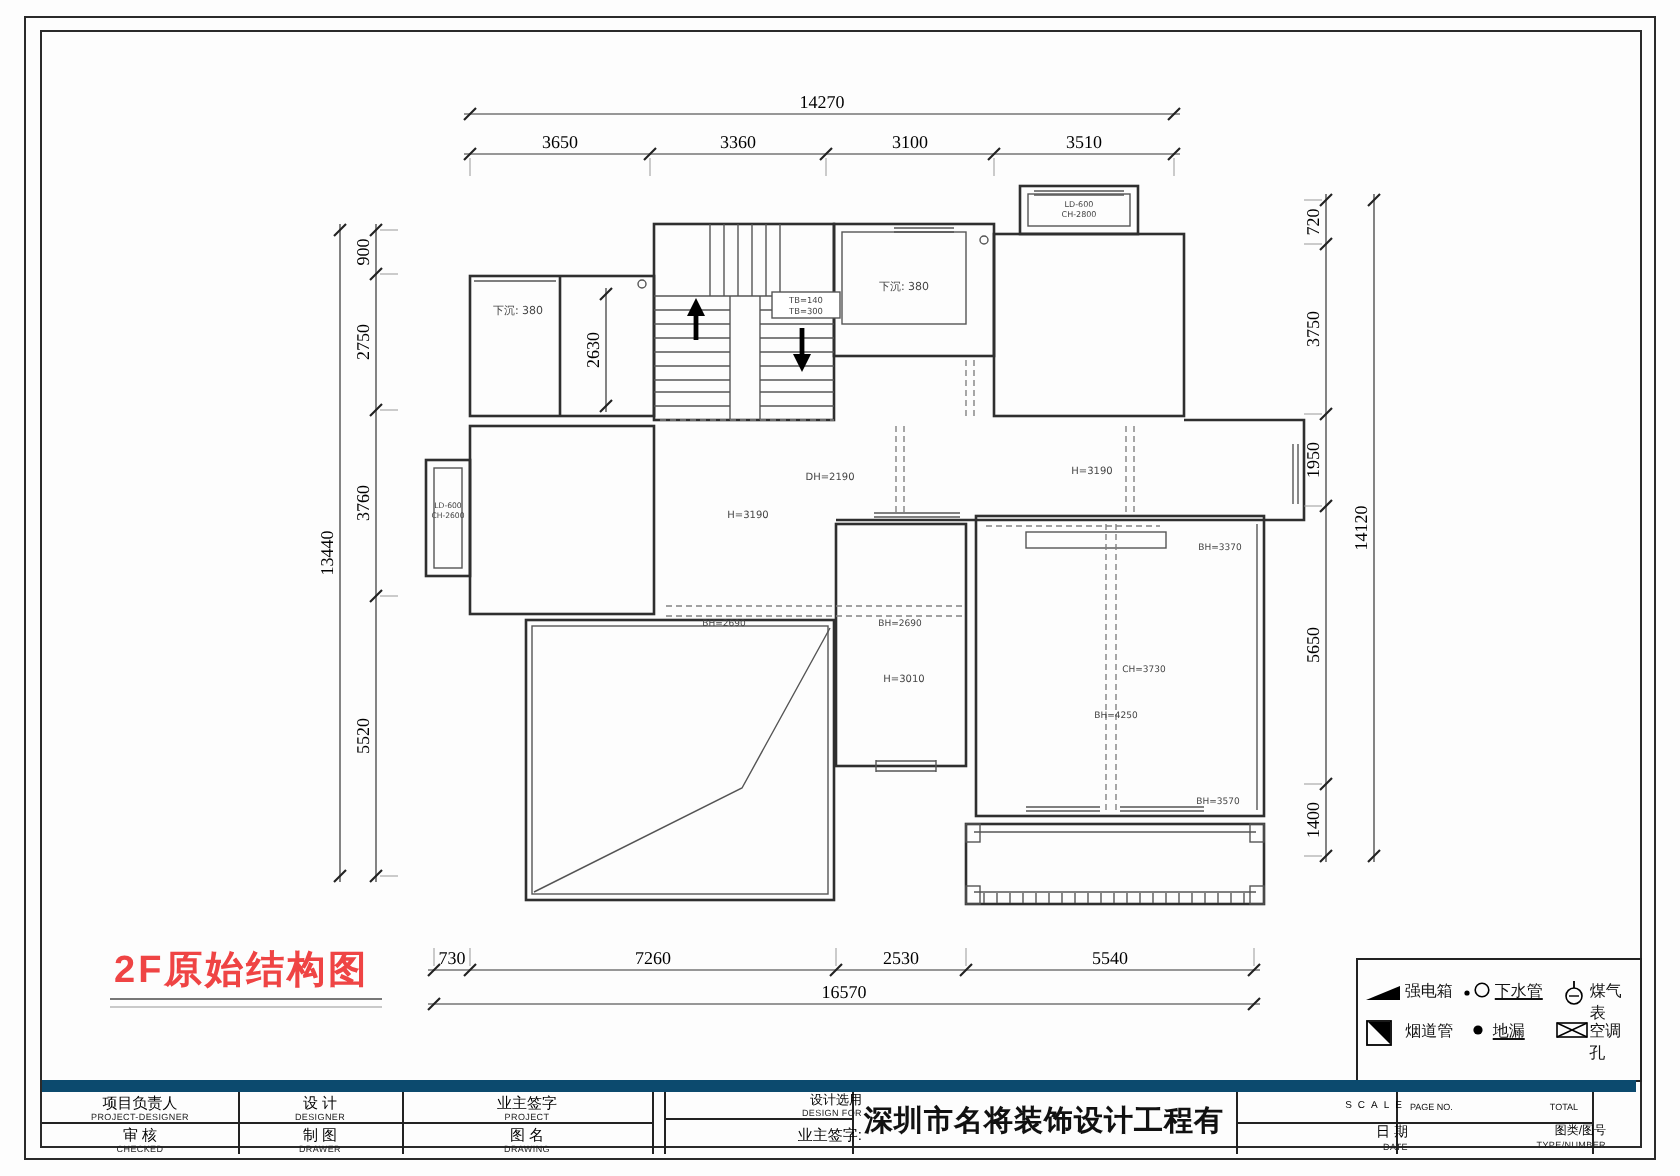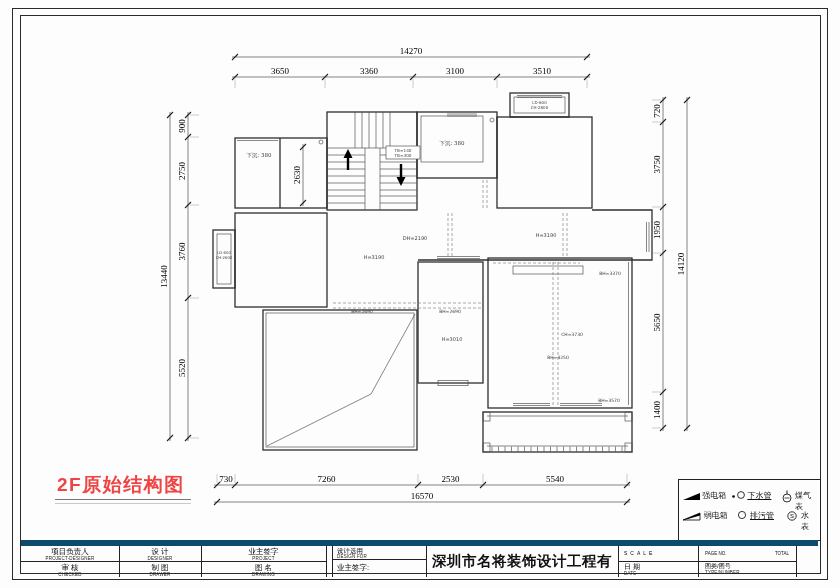--- a/index.html
+++ b/index.html
@@ -25,21 +25,21 @@
   .lg-t2{width:35px;font-size:8px;text-decoration:underline;}
   .lg-i3{width:19px;display:flex;justify-content:center;}
   .lg-t3{font-size:8px;}
   
   .tblock{position:absolute;left:21px;top:540px;width:797px;height:31px;border-top:6px solid #0c4a6e;}
   .vl{position:absolute;top:0;bottom:0;width:1px;background:#222;}
   .hl{position:absolute;height:1px;background:#222;}
   .tc{position:absolute;overflow:hidden;}
   .cn{display:block;text-align:center;font-size:7.5px;line-height:9px;margin-top:1px;color:#000;}
   .en{display:block;text-align:center;font-size:4.5px;line-height:5px;color:#222;letter-spacing:0.2px;}
-  .left .cn,.left .en{text-align:left;}
+  .left .cn,.left .en{text-align:right;}
   .company{font-size:14.5px;font-weight:bold;letter-spacing:0.5px;text-align:center;line-height:31px;}
 </style>
 </head>
 <body>
 
 <div class="frame-outer"></div>
 <div class="frame-inner"></div>
 
 <svg class="plan" width="840" height="588" viewBox="0 0 840 588">
 
@@ -302,39 +302,40 @@
         <svg width="12" height="13">
           <line x1="6" y1="0.5" x2="6" y2="4" stroke="#000" stroke-width="0.9"></line>
           <circle cx="6" cy="8" r="4" fill="none" stroke="#000" stroke-width="0.8"></circle>
           <line x1="3.5" y1="8" x2="8.5" y2="8" stroke="#000" stroke-width="0.7"></line>
         </svg>
       </span>
     <span class="lg-t3">煤气表</span>
   </div>
   <div class="lg-row">
     <span class="lg-i1">
-        <svg width="18" height="12">
-          <polygon points="0,10 17,3 17,10" fill="none" stroke="#000" stroke-width="0.8"></polygon>
-          <polygon points="0,10 17,3 17,5.5 1.5,10" fill="#000"></polygon>
-        </svg>
-      </span>
-    <span class="lg-t1">弱电箱</span>
+        <svg width="13" height="13">
+          <rect x="0.5" y="0.5" width="12" height="12" fill="none" stroke="#000" stroke-width="0.9"></rect>
+          <polygon points="1,1 12,1 12,12" fill="#000"></polygon>
+        </svg>
+      </span>
+    <span class="lg-t1">烟道管</span>
     <span class="lg-i2">
-        <svg width="12" height="10">
-          <circle cx="6" cy="5" r="3.6" fill="none" stroke="#000" stroke-width="0.8"></circle>
-        </svg>
-      </span>
-    <span class="lg-t2">排污管</span>
+        <svg width="10" height="10">
+          <circle cx="5" cy="5" r="2.3" fill="#000"></circle>
+        </svg>
+      </span>
+    <span class="lg-t2">地漏</span>
     <span class="lg-i3">
-        <svg width="12" height="12">
-          <circle cx="6" cy="6" r="4.2" fill="none" stroke="#000" stroke-width="0.8"></circle>
-          <text x="6" y="8.2" font-size="6" text-anchor="middle" fill="#000" font-family="Liberation Sans,sans-serif">S</text>
-        </svg>
-      </span>
-    <span class="lg-t3">水表</span>
+        <svg width="17" height="10">
+          <rect x="0.5" y="1.5" width="15" height="7" fill="none" stroke="#000" stroke-width="0.8"></rect>
+          <line x1="0.5" y1="1.5" x2="15.5" y2="8.5" stroke="#000" stroke-width="0.7"></line>
+          <line x1="15.5" y1="1.5" x2="0.5" y2="8.5" stroke="#000" stroke-width="0.7"></line>
+        </svg>
+      </span>
+    <span class="lg-t3">空调孔</span>
   </div>
 </div>
 
 <div class="tblock">
   <div class="vl" style="left:98px"></div>
     <div class="vl" style="left:180px"></div>
   <div class="vl" style="left:305px"></div>
     <div class="vl" style="left:311px"></div>
   <div class="vl" style="left:405px"></div>
     <div class="vl" style="left:597px"></div>

